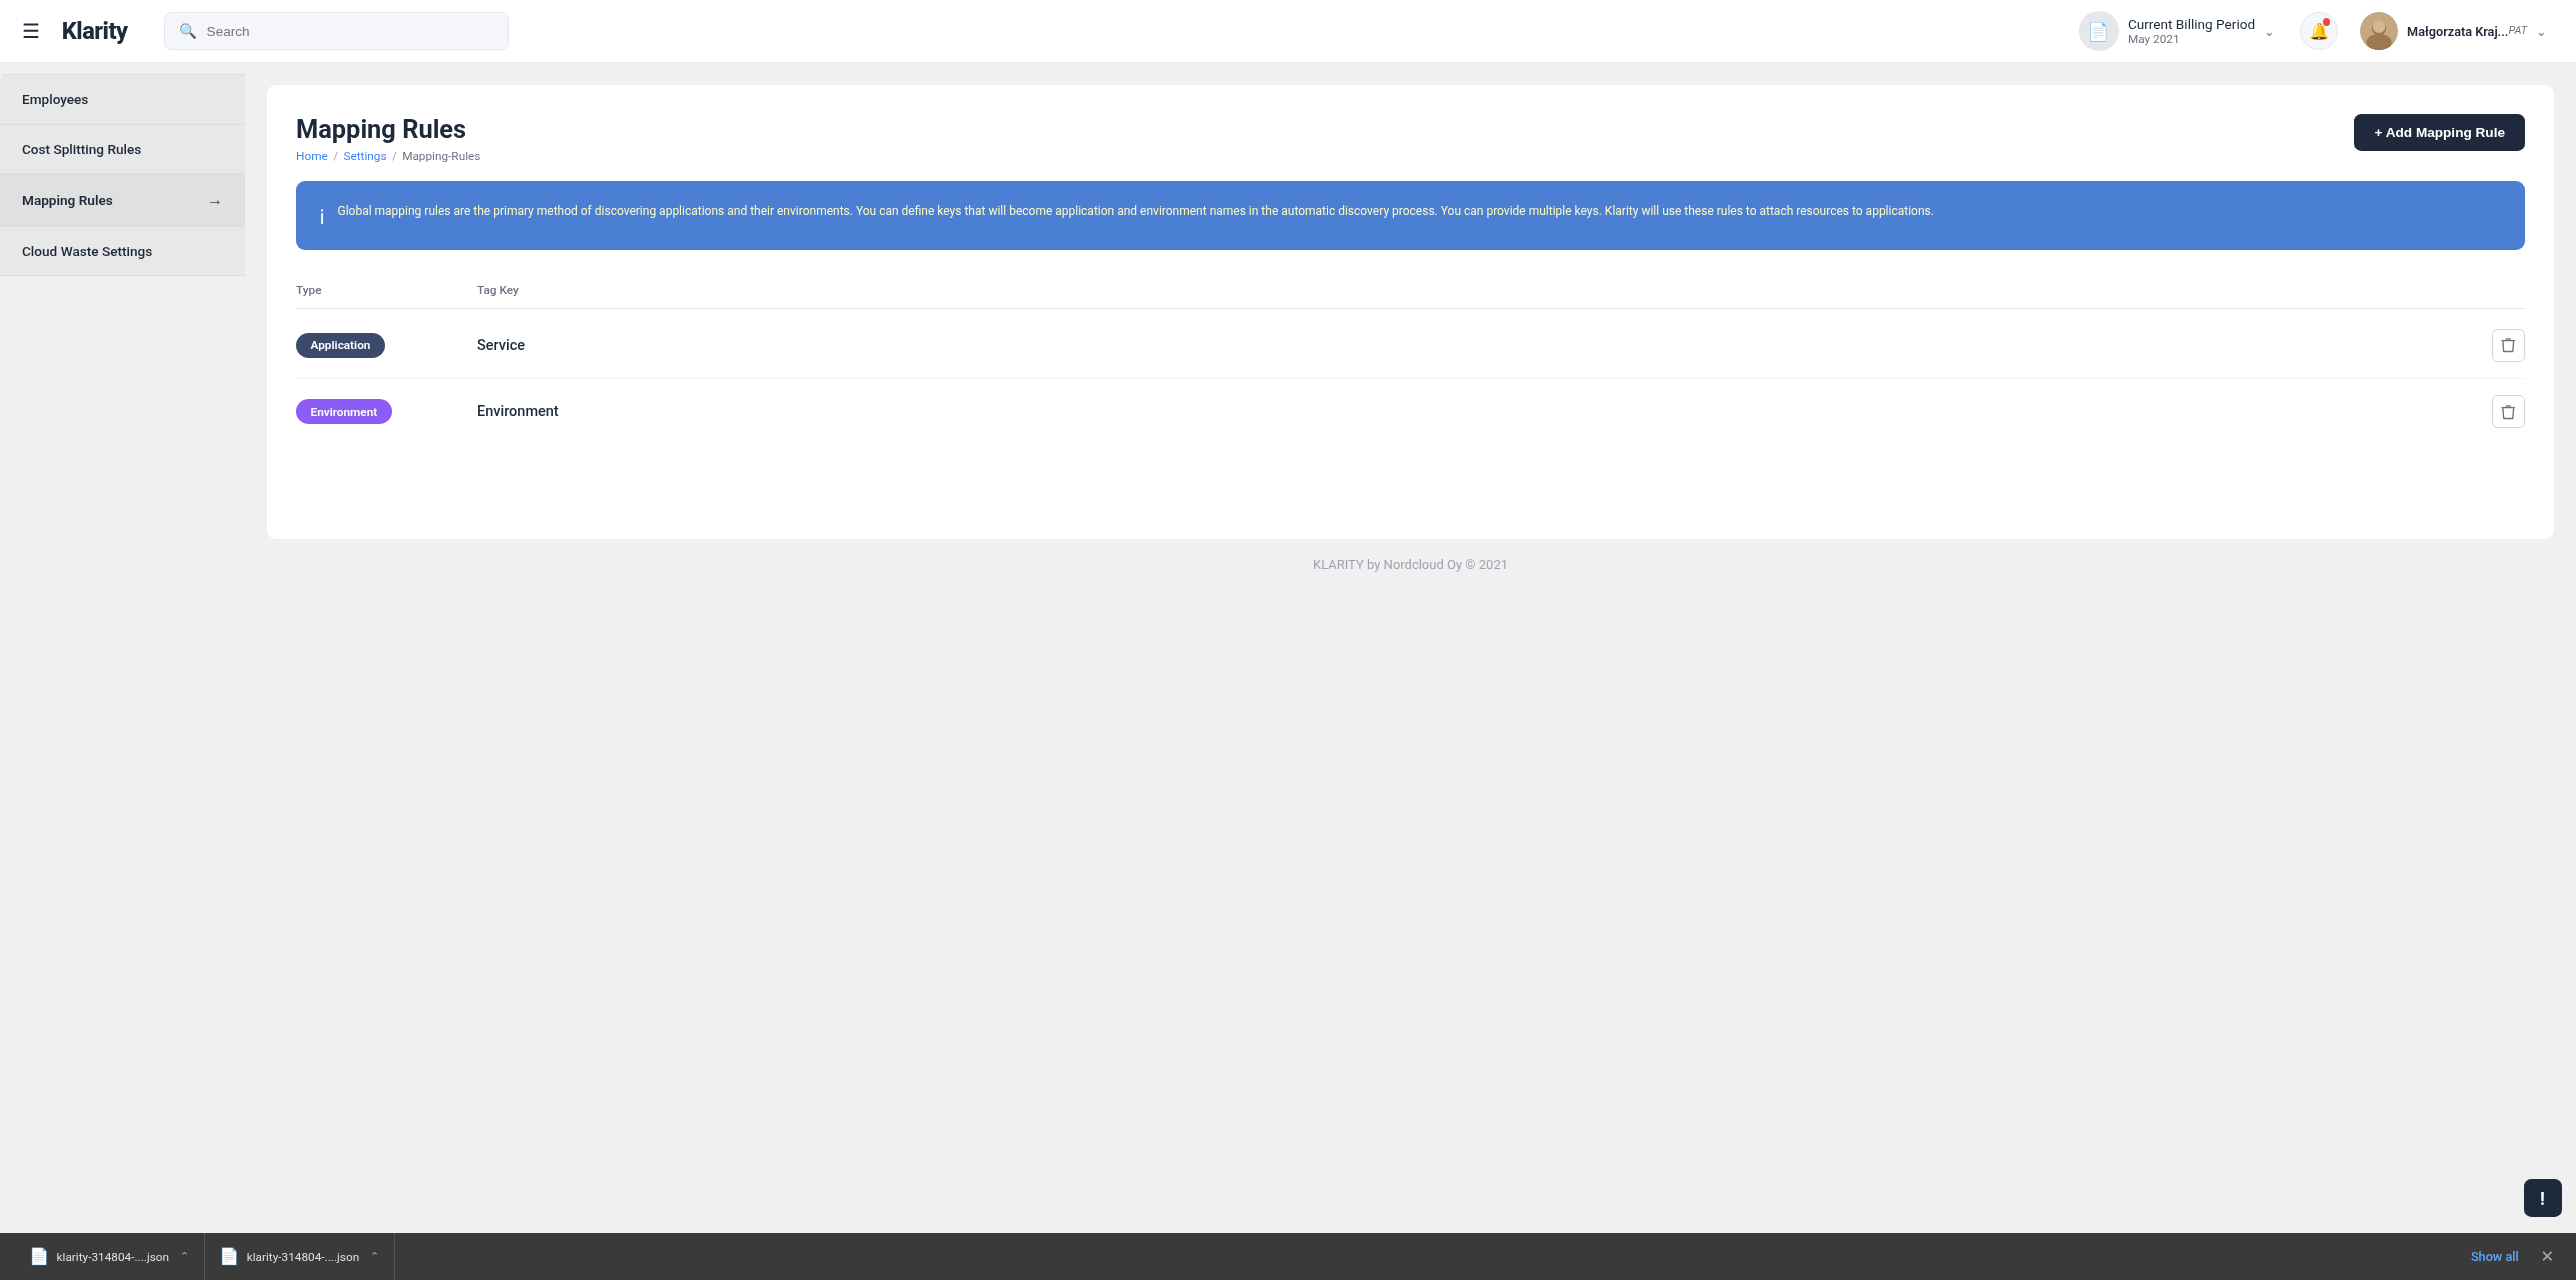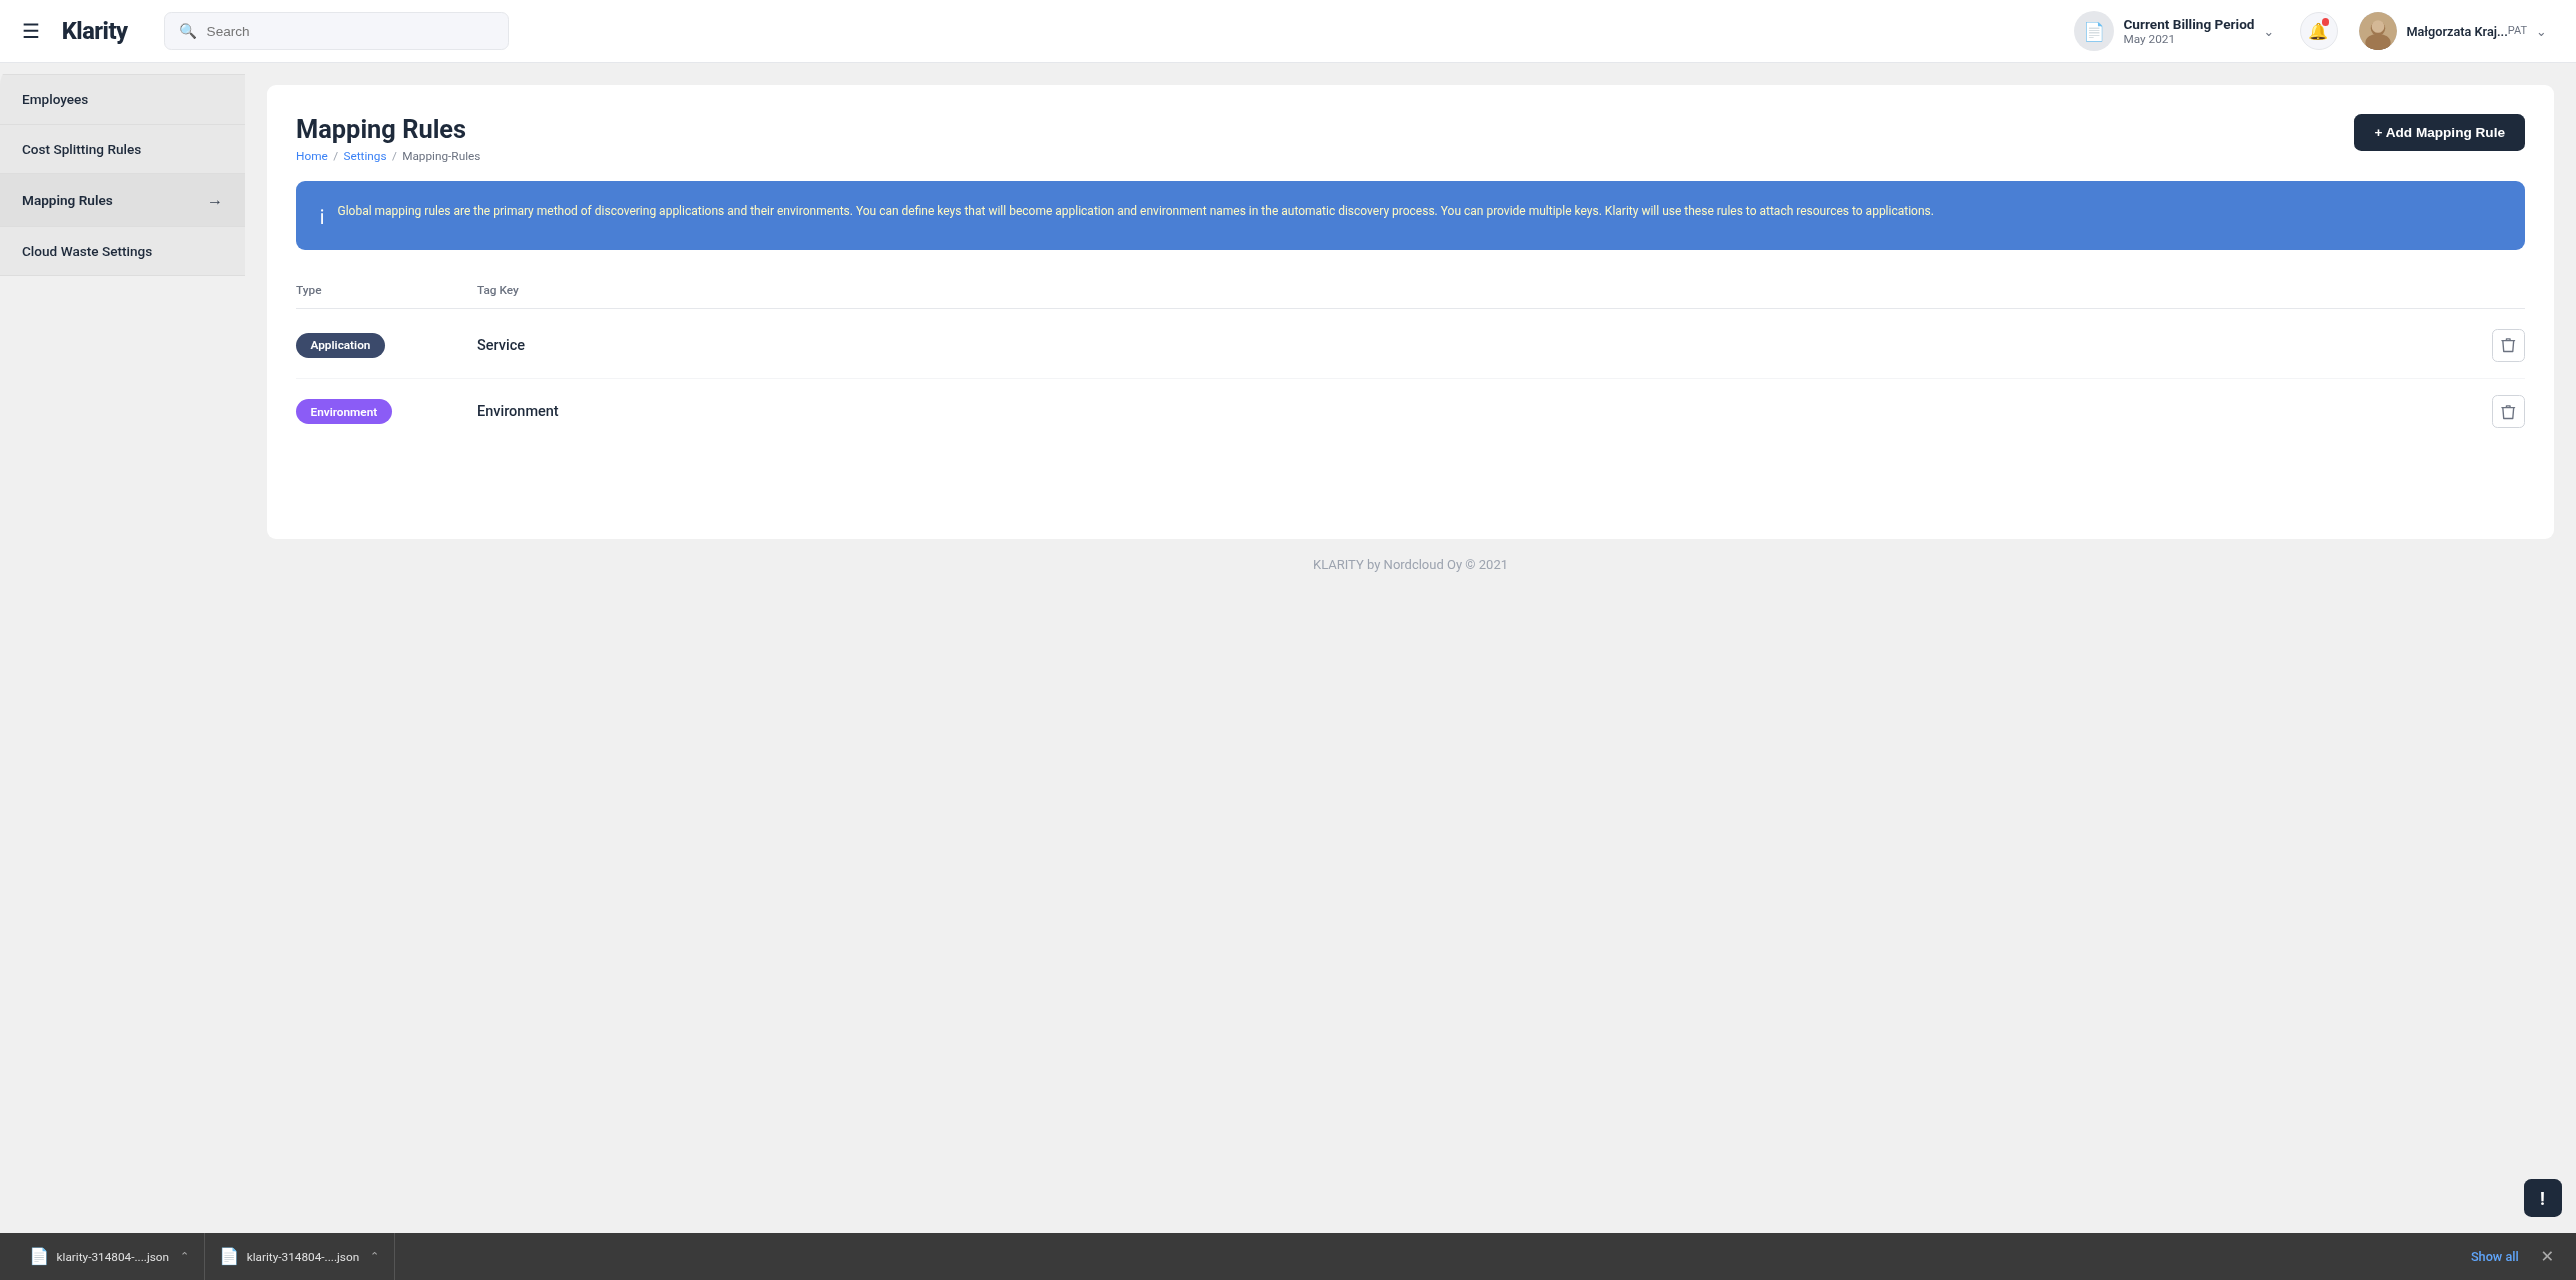--- a/index.html
+++ b/index.html
@@ -64,21 +64,21 @@
       height: 40px;
       background: #e5e7eb;
       border-radius: 50%;
       display: flex;
       align-items: center;
       justify-content: center;
       font-size: 18px;
       color: #6b7280;
     }
     .billing-text { display: flex; flex-direction: column; }
-    .billing-title { font-size: 13.6px; font-weight: 700; color: #1e2a3b; }
+    .billing-title { font-size: 13.6px; font-weight: 400; color: #1e2a3b; }
     .billing-sub { font-size: 11.8px; color: #6b7280; }
     .billing-chevron { color: #6b7280; font-size: 12.7px; }
     .nav-bell {
       width: 38px; height: 38px;
       background: #f5f6fa;
       border: 0.9px solid #e5e7eb;
       border-radius: 50%;
       display: flex;
       align-items: center;
       justify-content: center;
@@ -107,21 +107,21 @@
       border-radius: 50%;
       background: #d1d5db;
       overflow: hidden;
       display: flex;
       align-items: center;
       justify-content: center;
       font-size: 16.3px;
     }
     .profile-text { display: flex; flex-direction: row; }
     .profile-name { font-size: 12.7px; font-weight: 600; color: #1e2a3b; }
-    .profile-sub { font-size: 11px; color: #6b7280; }
+    .profile-sub { font-size: 11px; color: #6b7280; font-style: italic; }
     .profile-chevron { color: #6b7280; font-size: 12.7px; }
 
     
     .main-layout {
       display: flex;
       flex: 1;
       overflow: hidden;
       border-radius: 22px;
     }
 

